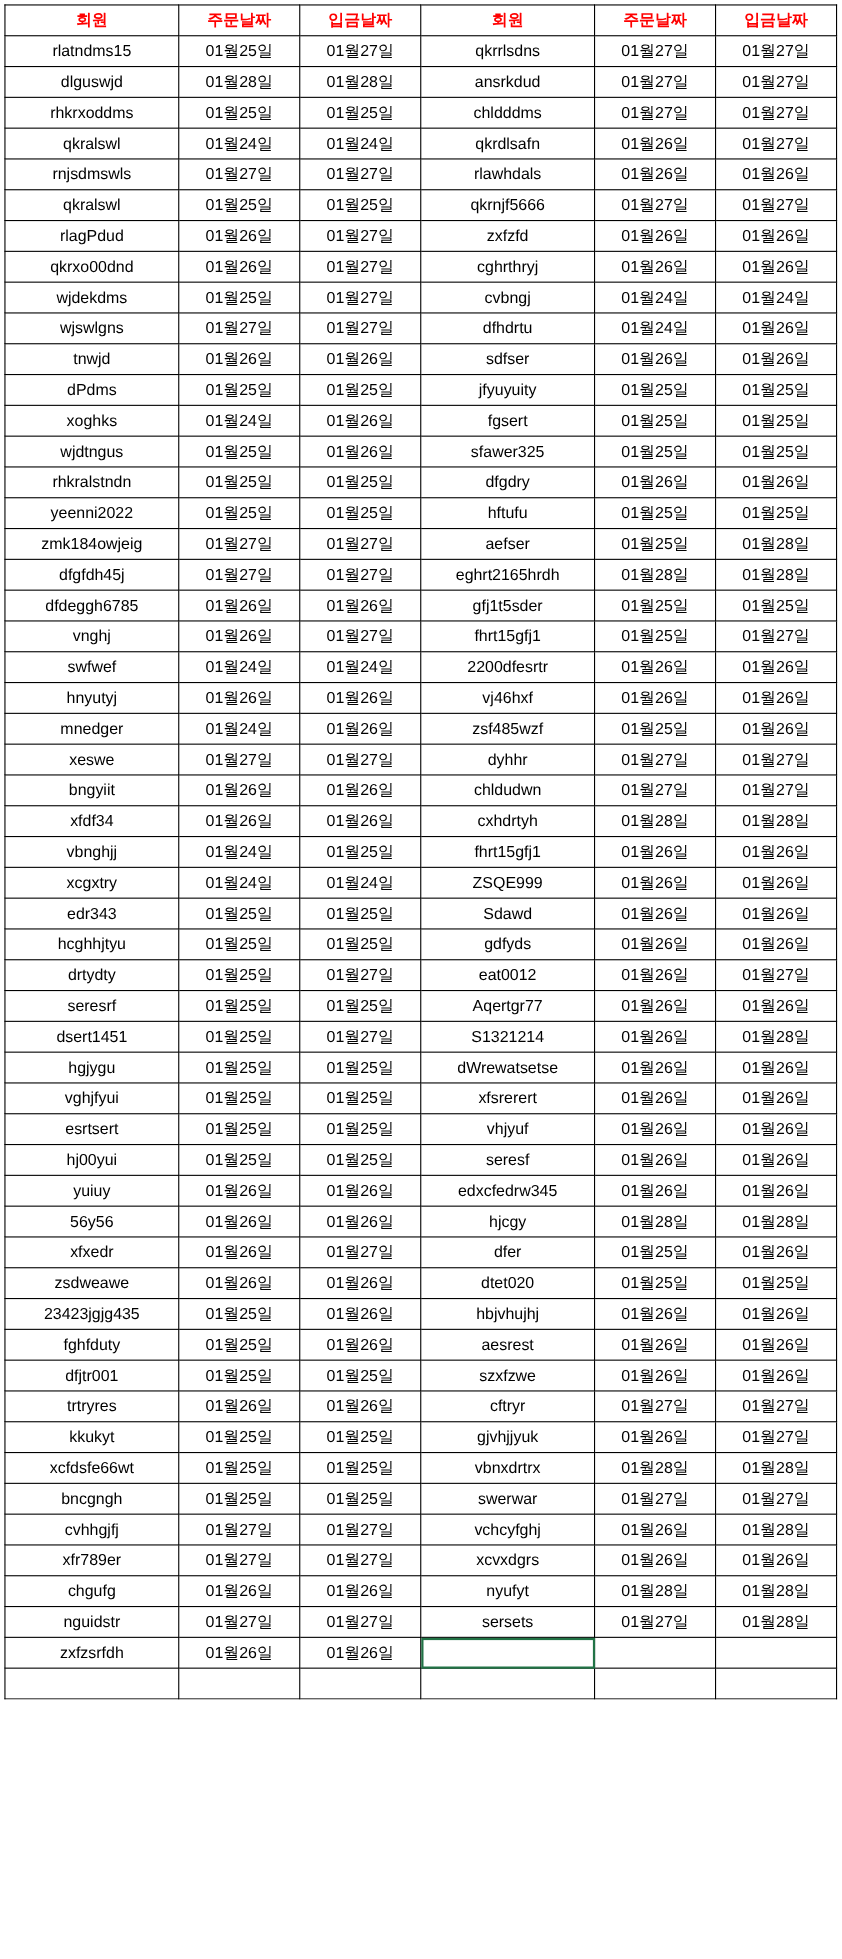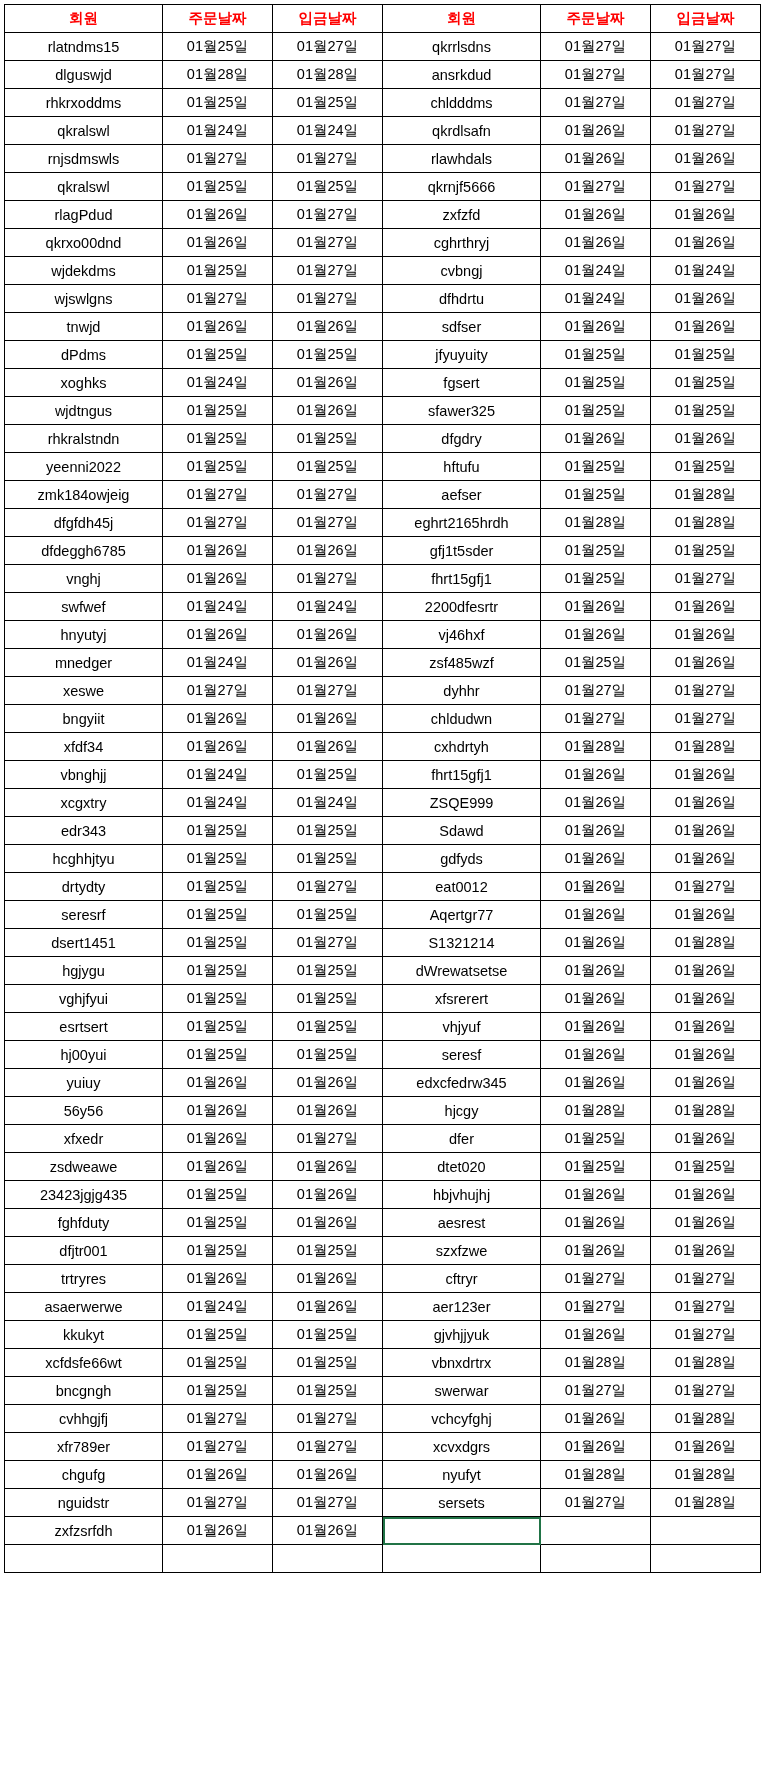--- a/index.html
+++ b/index.html
@@ -424,28 +424,20 @@
         </tr>
         <tr>
           <td>trtryres</td>
           <td>01월26일</td>
           <td>01월26일</td>
           <td>cftryr</td>
           <td>01월27일</td>
           <td>01월27일</td>
         </tr>
         <tr>
-          <td>asaerwerwe</td>
-          <td>01월24일</td>
-          <td>01월26일</td>
-          <td>aer123er</td>
-          <td>01월27일</td>
-          <td>01월27일</td>
-        </tr>
-        <tr>
           <td>kkukyt</td>
           <td>01월25일</td>
           <td>01월25일</td>
           <td>gjvhjjyuk</td>
           <td>01월26일</td>
           <td>01월27일</td>
         </tr>
         <tr>
           <td>xcfdsfe66wt</td>
           <td>01월25일</td>

